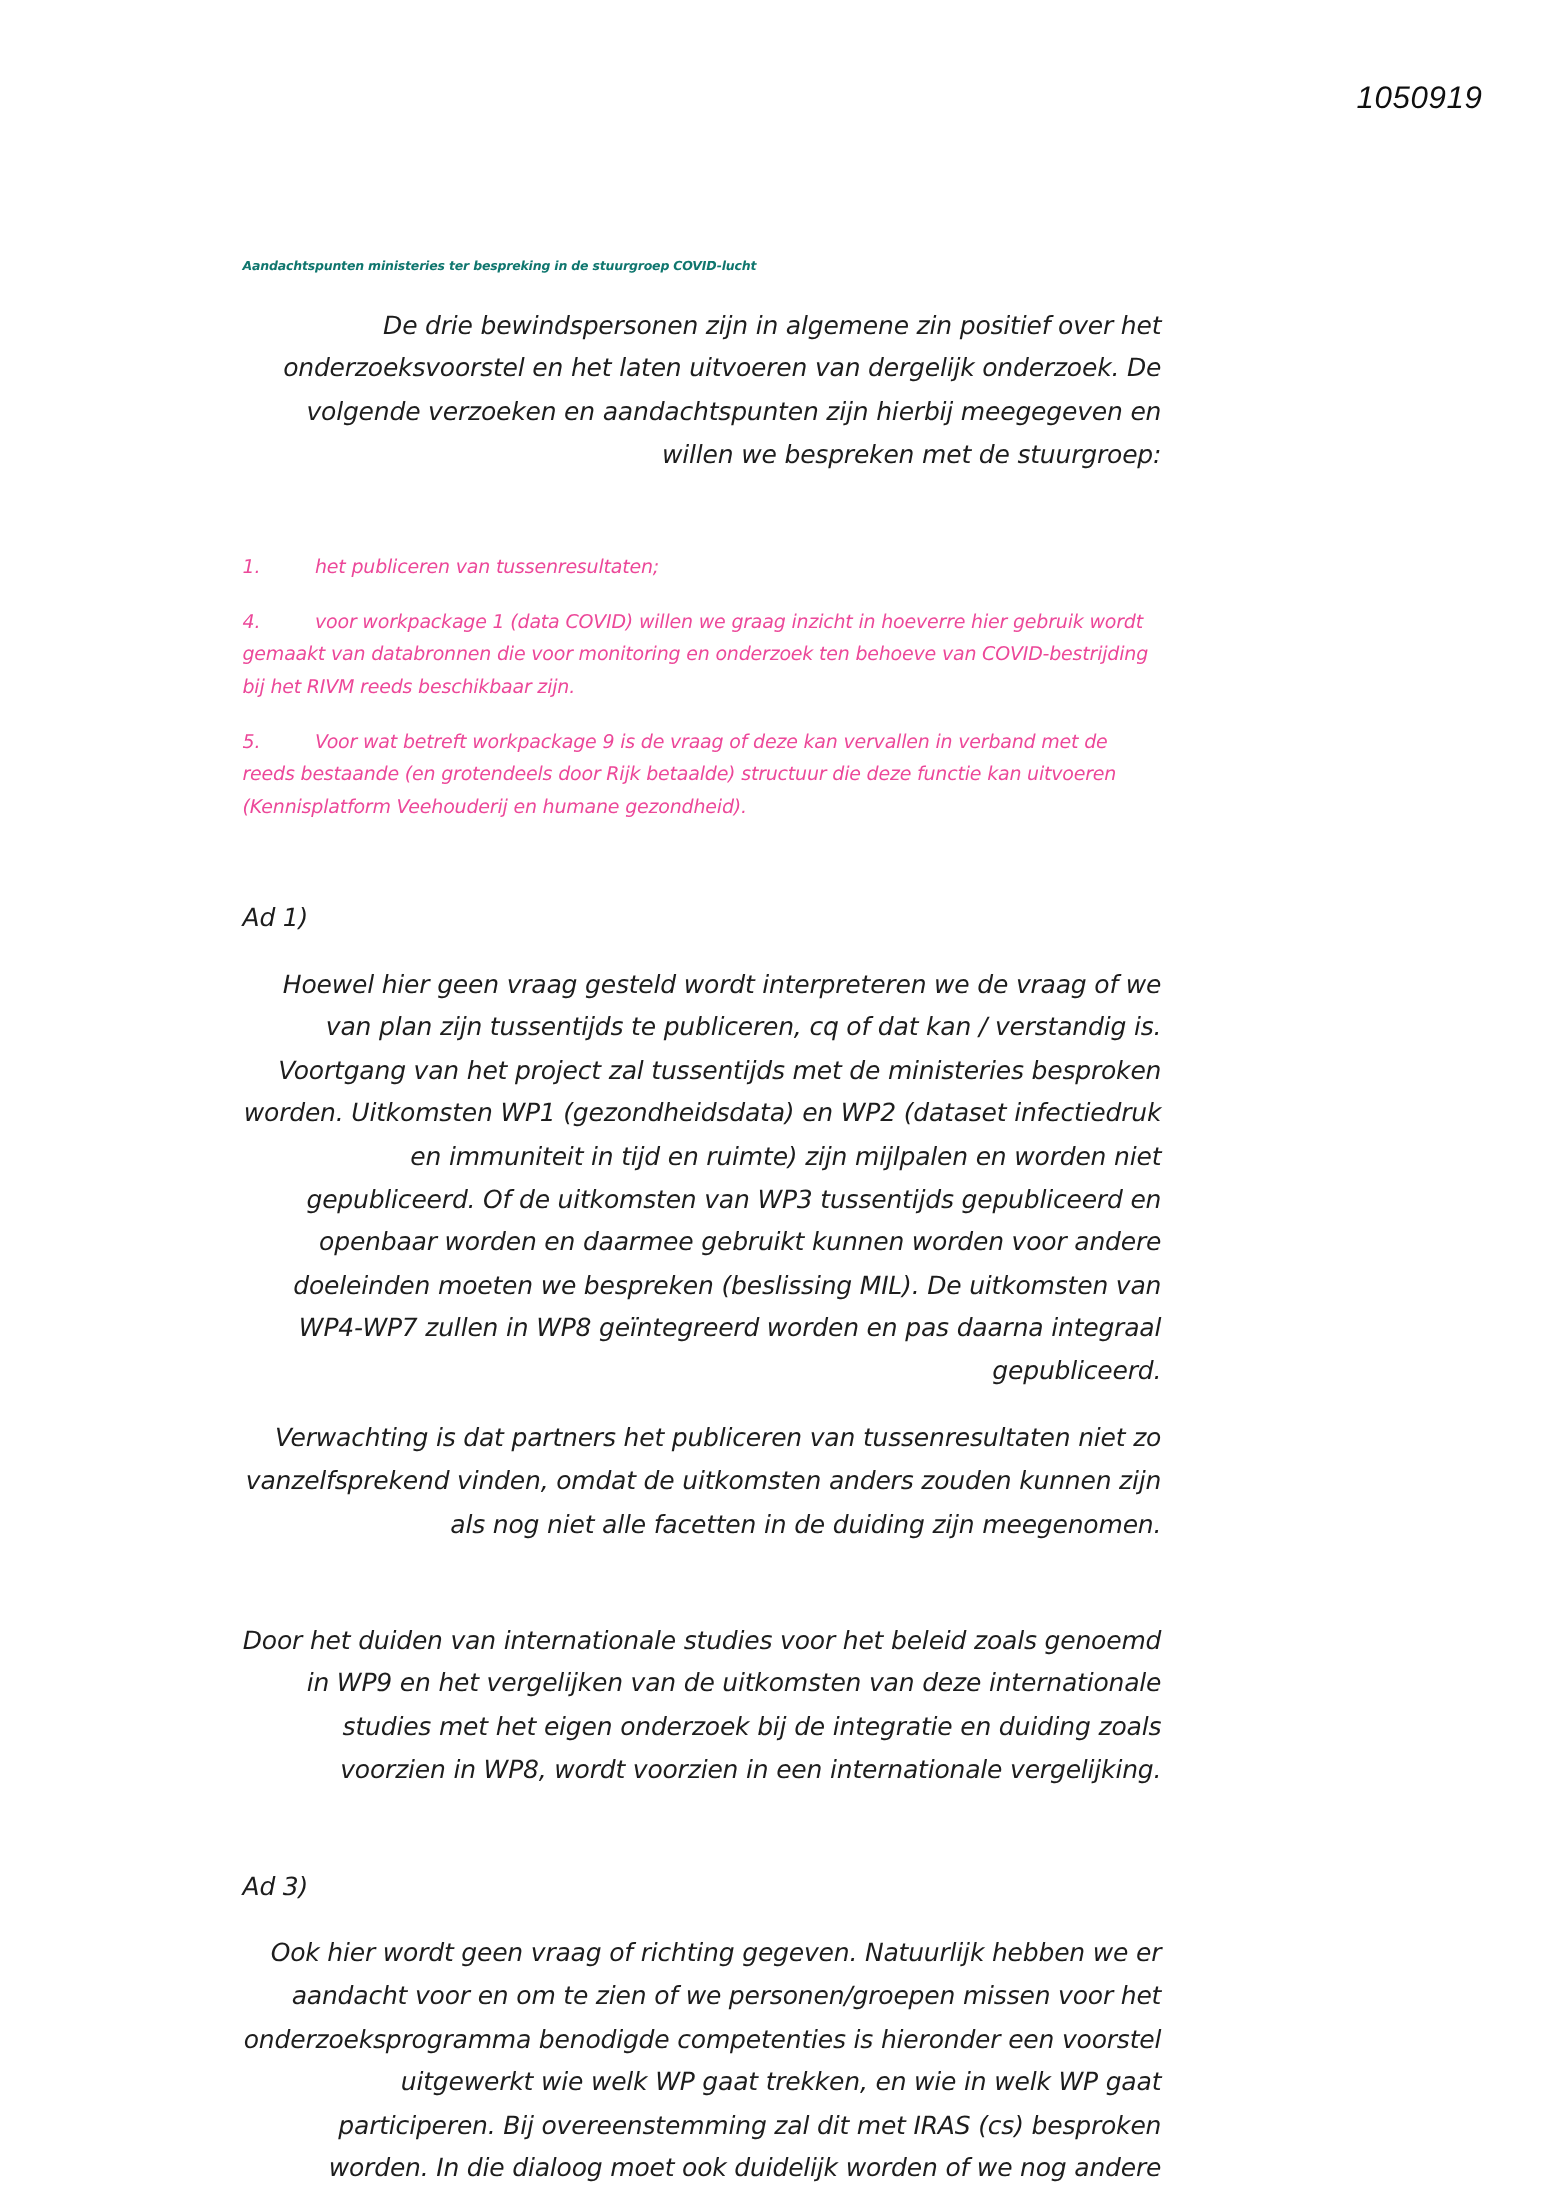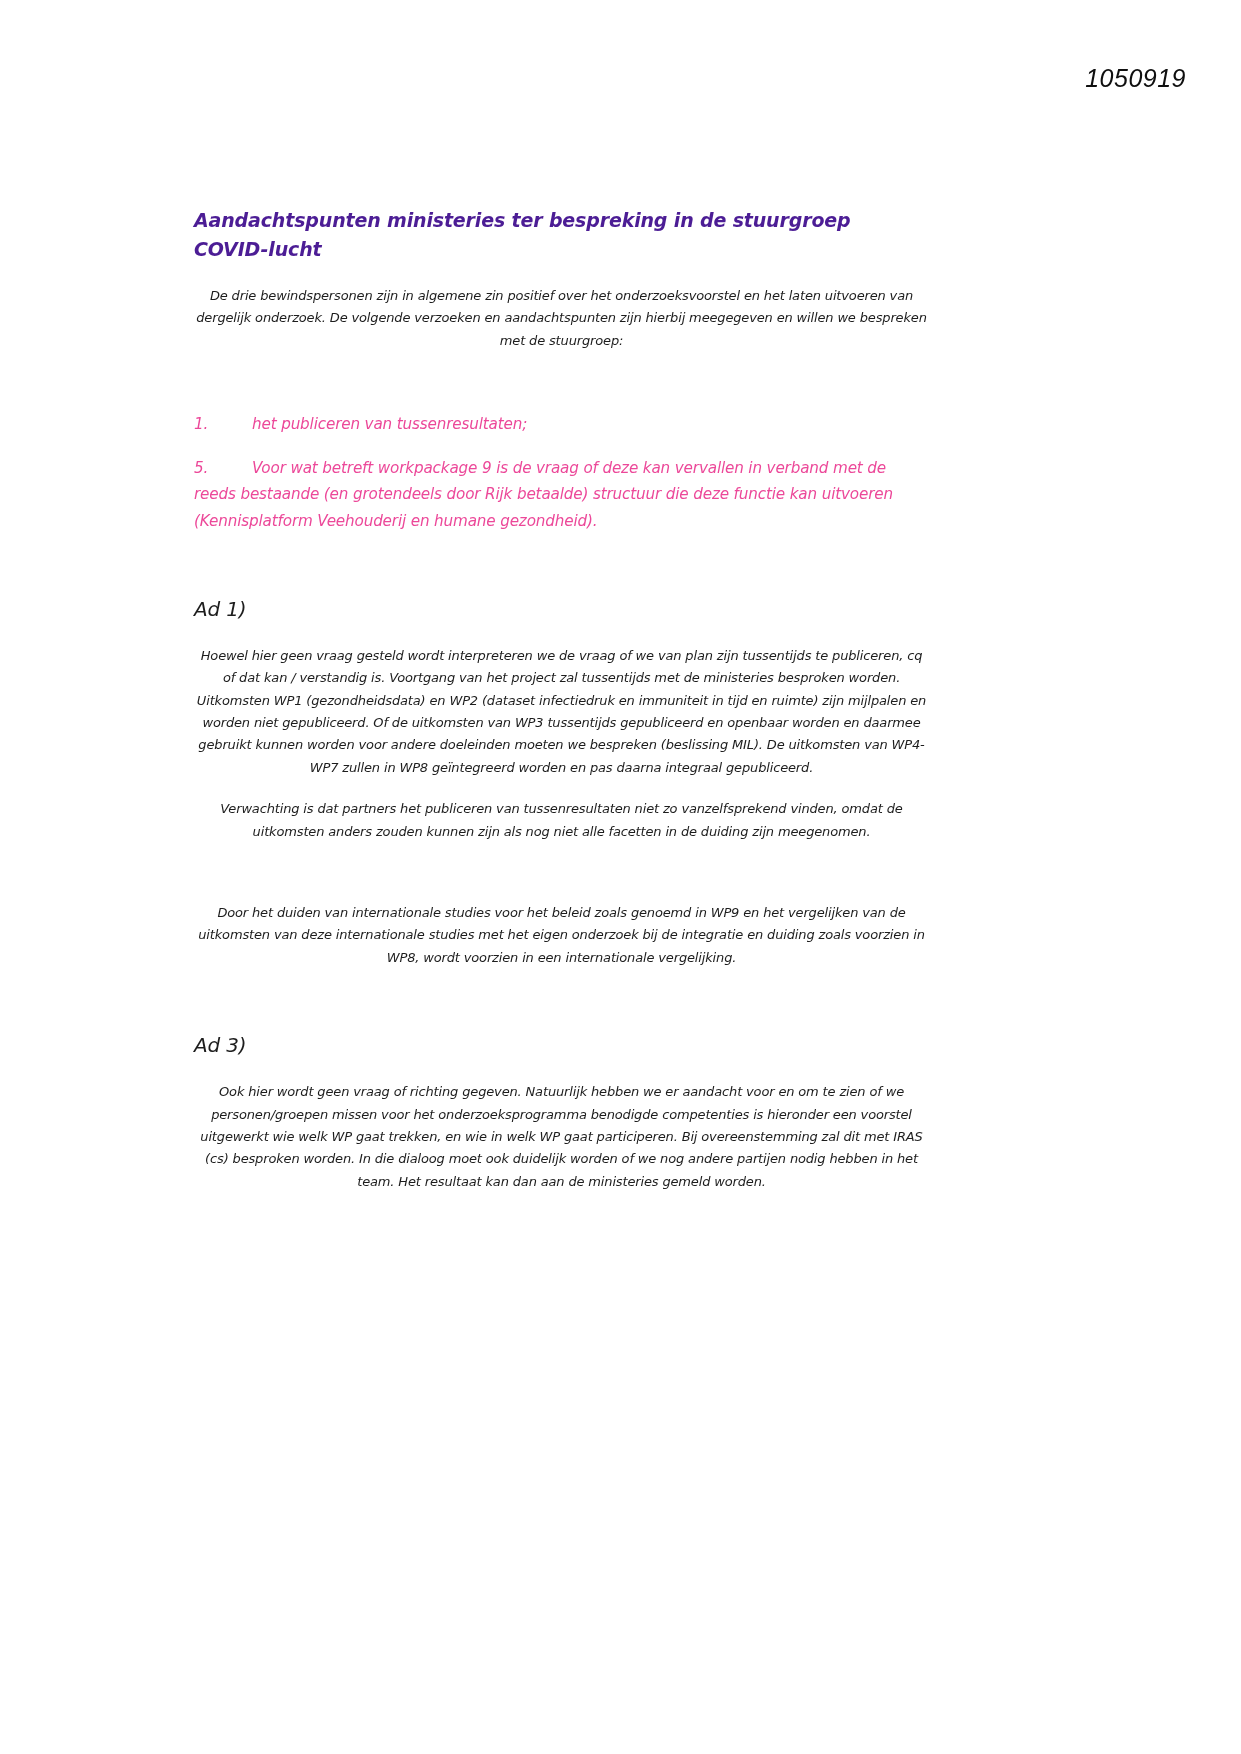--- a/index.html
+++ b/index.html
@@ -32,34 +32,34 @@
   }
   .body-area {
     position: absolute;
     left: 194px;
     top: 190px;
     width: 735px;
   }
   .doc-title {
     font-family: "DejaVu Sans", sans-serif;
     font-weight: bold;
-    font-size: 19px;
+    font-size: 10px;
     line-height: 1.5;
-    color: #4c1d95;
+    color: #0f766e;
     letter-spacing: -0.15px;
     margin: 0 0 22px 0;
   }
   p.para {
     font-family: "DejaVu Sans", sans-serif;
-    font-size: 13px;
+    font-size: 20px;
     line-height: 1.72;
     color: #1d1d1d;
     letter-spacing: -0.15px;
     margin: 0 0 19px 0;
-    text-align: center;
+    text-align: right;
   }
   .gap-lg { height: 40px; }
   .list-block {
     margin: 0;
     padding: 0;
   }
   .list-item {
     font-family: "DejaVu Sans", sans-serif;
     font-size: 15.2px;
     line-height: 1.72;
@@ -97,20 +97,23 @@
 
     <p class="para">De drie bewindspersonen zijn in algemene zin positief over het onderzoeksvoorstel en het laten uitvoeren van dergelijk onderzoek. De volgende verzoeken en aandachtspunten zijn hierbij meegegeven en willen we bespreken met de stuurgroep:</p>
 
     <div class="gap-lg"></div>
 
     <div class="list-block">
       <div class="list-item">
         <span class="num">1.</span><span class="txt">het publiceren van tussenresultaten;</span>
       </div>
       <div class="list-item">
+        <span class="num">4.</span><span class="txt">voor workpackage 1 (data COVID) willen we graag inzicht in hoeverre hier gebruik wordt gemaakt van databronnen die voor monitoring en onderzoek ten behoeve van COVID-bestrijding bij het RIVM reeds beschikbaar zijn.</span>
+      </div>
+      <div class="list-item">
         <span class="num">5.</span><span class="txt">Voor wat betreft workpackage 9 is de vraag of deze kan vervallen in verband met de reeds bestaande (en grotendeels door Rijk betaalde) structuur die deze functie kan uitvoeren (Kennisplatform Veehouderij en humane gezondheid).</span>
       </div>
     </div>
 
     <div class="gap-lg"></div>
 
     <div>
       <div class="section-head">Ad 1)</div>
       <p class="para">Hoewel hier geen vraag gesteld wordt interpreteren we de vraag of we van plan zijn tussentijds te publiceren, cq of dat kan / verstandig is. Voortgang van het project zal tussentijds met de ministeries besproken worden. Uitkomsten WP1 (gezondheidsdata) en WP2 (dataset infectiedruk en immuniteit in tijd en ruimte) zijn mijlpalen en worden niet gepubliceerd. Of de uitkomsten van WP3 tussentijds gepubliceerd en openbaar worden en daarmee gebruikt kunnen worden voor andere doeleinden moeten we bespreken (beslissing MIL). De uitkomsten van WP4-WP7 zullen in WP8 geïntegreerd worden en pas daarna integraal gepubliceerd.</p>
       <p class="para">Verwachting is dat partners het publiceren van tussenresultaten niet zo vanzelfsprekend vinden, omdat de uitkomsten anders zouden kunnen zijn als nog niet alle facetten in de duiding zijn meegenomen.</p>

